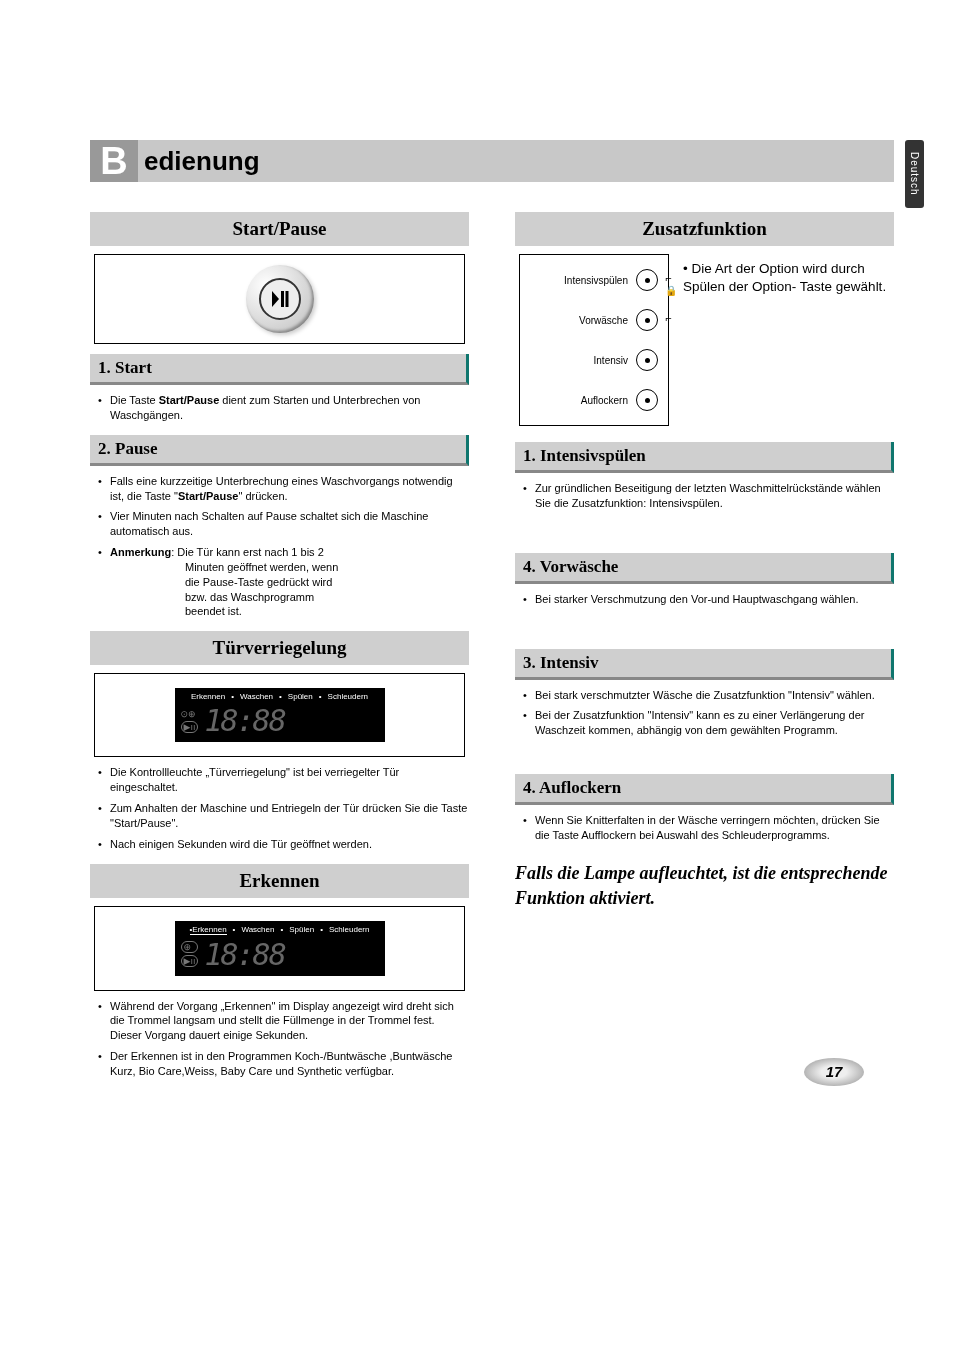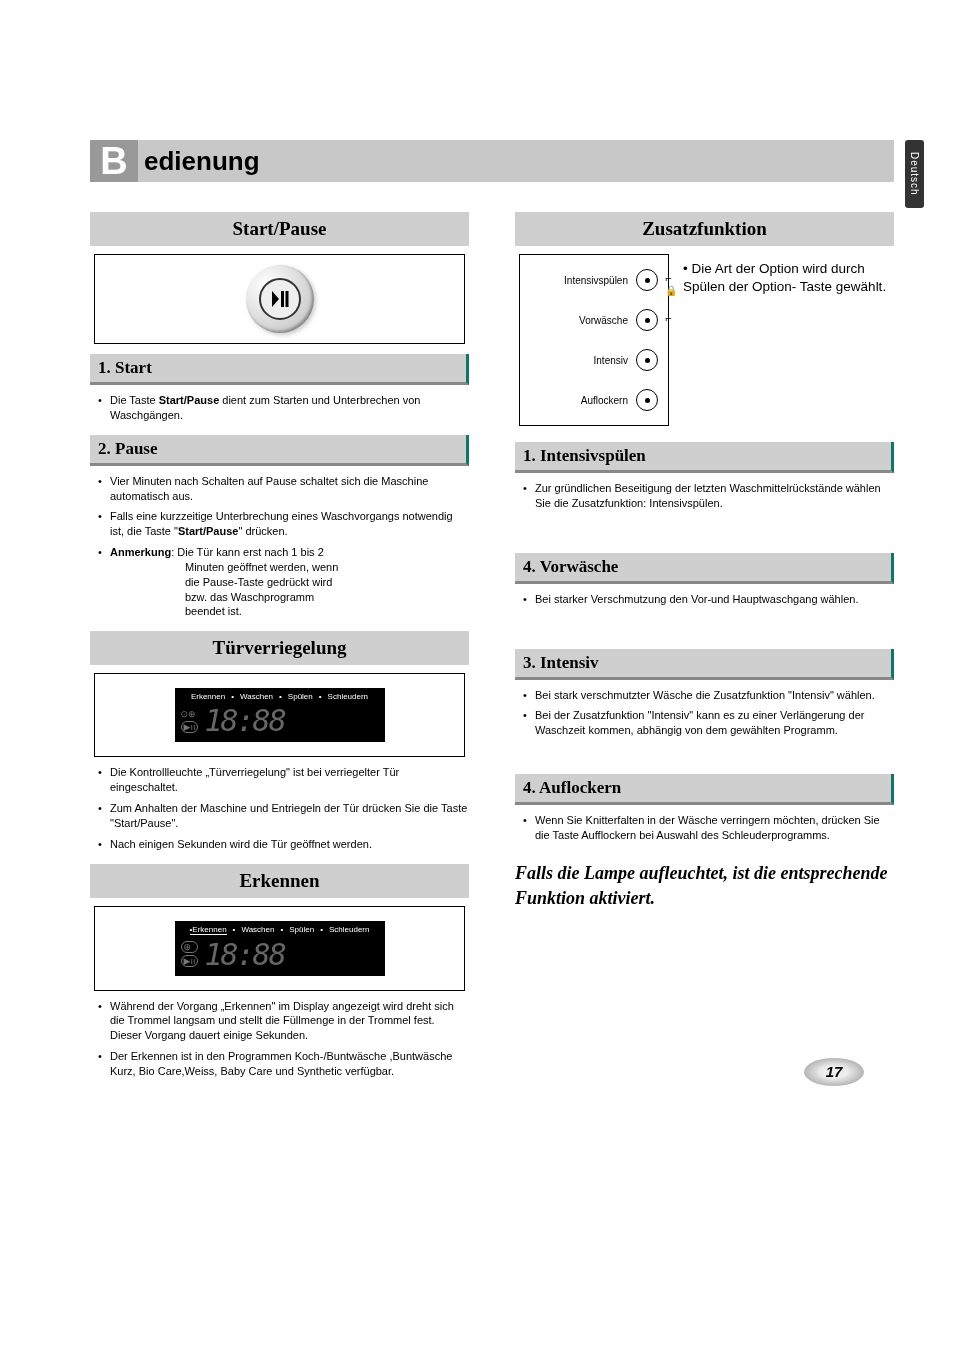--- a/index.html
+++ b/index.html
@@ -233,22 +233,22 @@
         </div>
       </div>
 
       <div class="sub-header">1. Start</div>
       <ul class="bullets">
         <li>Die Taste <b>Start/Pause</b> dient zum Starten und Unterbrechen von Waschgängen.</li>
       </ul>
 
       <div class="sub-header">2. Pause</div>
       <ul class="bullets">
+        <li>Falls eine kurzzeitige Unterbrechung eines Waschvorgangs notwendig ist, die Taste "<b>Start/Pause</b>" drücken.</li>
         <li>Vier Minuten nach Schalten auf Pause schaltet sich die Maschine automatisch aus.</li>
-        <li>Falls eine kurzzeitige Unterbrechung eines Waschvorgangs notwendig ist, die Taste "<b>Start/Pause</b>" drücken.</li>
         <li><b>Anmerkung</b><span>: Die Tür kann erst nach 1 bis 2</span><span class="note-indent">Minuten geöffnet werden, wenn<br>die Pause-Taste gedrückt wird<br>bzw. das Waschprogramm<br>beendet ist.</span></li>
       </ul>
 
       <div class="section-header">Türverriegelung</div>
       <div class="illus-box">
         <div class="display-panel">
           <div class="display-header">
             <span>Erkennen</span>•
             <span>Waschen</span>•
             <span>Spülen</span>•

